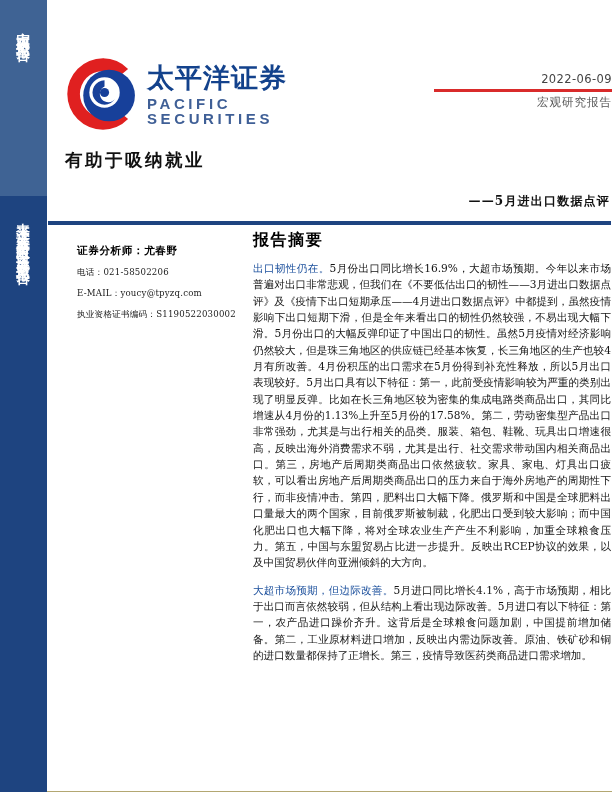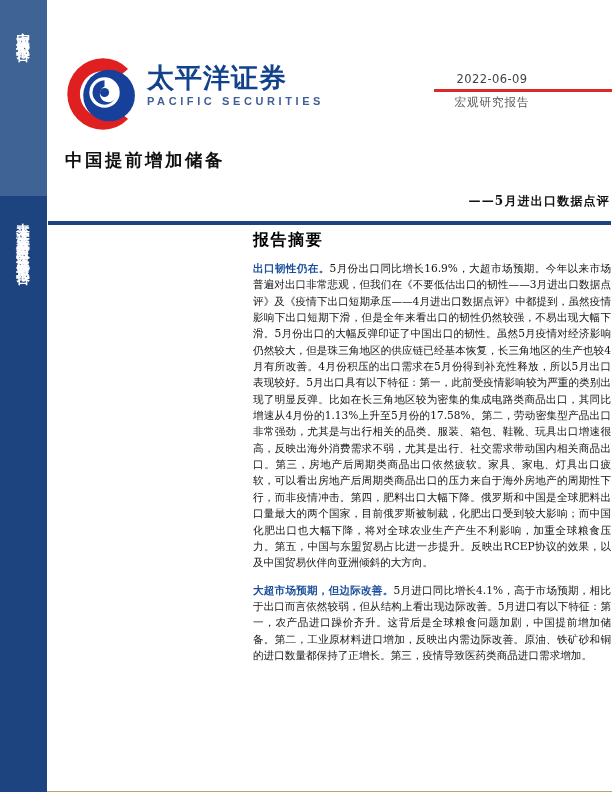--- a/index.html
+++ b/index.html
@@ -77,32 +77,32 @@
     font-family: "DejaVu Sans", sans-serif;
     font-weight: bold;
     font-size: 27px;
     color: #13428c;
     letter-spacing: 1px;
     line-height: 1;
   }
   #logo-en {
     font-family: "Liberation Sans", sans-serif;
     font-weight: bold;
-    font-size: 11px;
+    font-size: 15px;
     color: #3f5f96;
     letter-spacing: 3.6px;
     margin-top: 5px;
     line-height: 1;
   }
 
   #date-block {
     position: absolute;
     right: 0; top: 28px;
     width: 240px;
-    text-align: center;
+    text-align: right;
   }
   #report-date {
     font-family: "DejaVu Sans", sans-serif;
     font-size: 11.5px;
     color: #444444;
     letter-spacing: 0.4px;
   }
   #date-rule {
     height: 2.6px;
     background: #d92b2b;
@@ -184,21 +184,21 @@
     font-family: "DejaVu Serif", serif;
     font-size: 10.6px;
     line-height: 16.35px;
     color: #141414;
     text-align: justify;
     text-justify: inter-character;
     margin: 0 0 11px 0;
   }
   .lead {
     color: #1b4f9c;
-    font-weight: bold;
+    font-weight: normal;
   }
 
   
   #footer-rule {
     position: absolute;
     left: 0; top: 747px;
     width: 565px; height: 2.2px;
     background: #b3a772;
   }
   #footer-note {
@@ -248,24 +248,30 @@
       </div>
     </div>
 
     <div id="date-block">
       <div id="report-date">2022-06-09</div>
       <div id="date-rule"></div>
       <div id="report-kind">宏观研究报告</div>
     </div>
   </div>
 
-  <div id="doc-title">中国提前增加储备</div>
+  <div id="doc-title">有助于吸纳就业</div>
   <div id="doc-subtitle">——5月进出口数据点评</div>
   <div id="title-rule"></div>
 
+  <div id="analyst-card">
+    <div id="analyst-name">证券分析师：尤春野</div>
+    <div class="analyst-row">电话：021-58502206</div>
+    <div class="analyst-row">E-MAIL：youcy@tpyzq.com</div>
+    <div class="analyst-row">执业资格证书编码：S1190522030002</div>
+  </div>
 
   <div id="body-col">
     <div id="summary-heading">报告摘要</div>
 
     <p class="para">
       <span class="lead">出口韧性仍在。</span><span>5月份出口同比增长16.9%，大超市场预期。今年以来市场普遍对出口非常悲观，但我们在《不要低估出口的韧性——3月进出口数据点评》及《疫情下出口短期承压——4月进出口数据点评》中都提到，虽然疫情影响下出口短期下滑，但是全年来看出口的韧性仍然较强，不易出现大幅下滑。5月份出口的大幅反弹印证了中国出口的韧性。虽然5月疫情对经济影响仍然较大，但是珠三角地区的供应链已经基本恢复，长三角地区的生产也较4月有所改善。4月份积压的出口需求在5月份得到补充性释放，所以5月出口表现较好。5月出口具有以下特征：第一，此前受疫情影响较为严重的类别出现了明显反弹。比如在长三角地区较为密集的集成电路类商品出口，其同比增速从4月份的1.13%上升至5月份的17.58%。第二，劳动密集型产品出口非常强劲，尤其是与出行相关的品类。服装、箱包、鞋靴、玩具出口增速很高，反映出海外消费需求不弱，尤其是出行、社交需求带动国内相关商品出口。第三，房地产后周期类商品出口依然疲软。家具、家电、灯具出口疲软，可以看出房地产后周期类商品出口的压力来自于海外房地产的周期性下行，而非疫情冲击。第四，肥料出口大幅下降。俄罗斯和中国是全球肥料出口量最大的两个国家，目前俄罗斯被制裁，化肥出口受到较大影响；而中国化肥出口也大幅下降，将对全球农业生产产生不利影响，加重全球粮食压力。第五，中国与东盟贸易占比进一步提升。反映出RCEP协议的效果，以及中国贸易伙伴向亚洲倾斜的大方向。</span>
     </p>
 
     <p class="para">
       <span class="lead">大超市场预期，但边际改善。</span><span>5月进口同比增长4.1%，高于市场预期，相比于出口而言依然较弱，但从结构上看出现边际改善。5月进口有以下特征：第一，农产品进口躁价齐升。这背后是全球粮食问题加剧，中国提前增加储备。第二，工业原材料进口增加，反映出内需边际改善。原油、铁矿砂和铜的进口数量都保持了正增长。第三，疫情导致医药类商品进口需求增加。</span>

